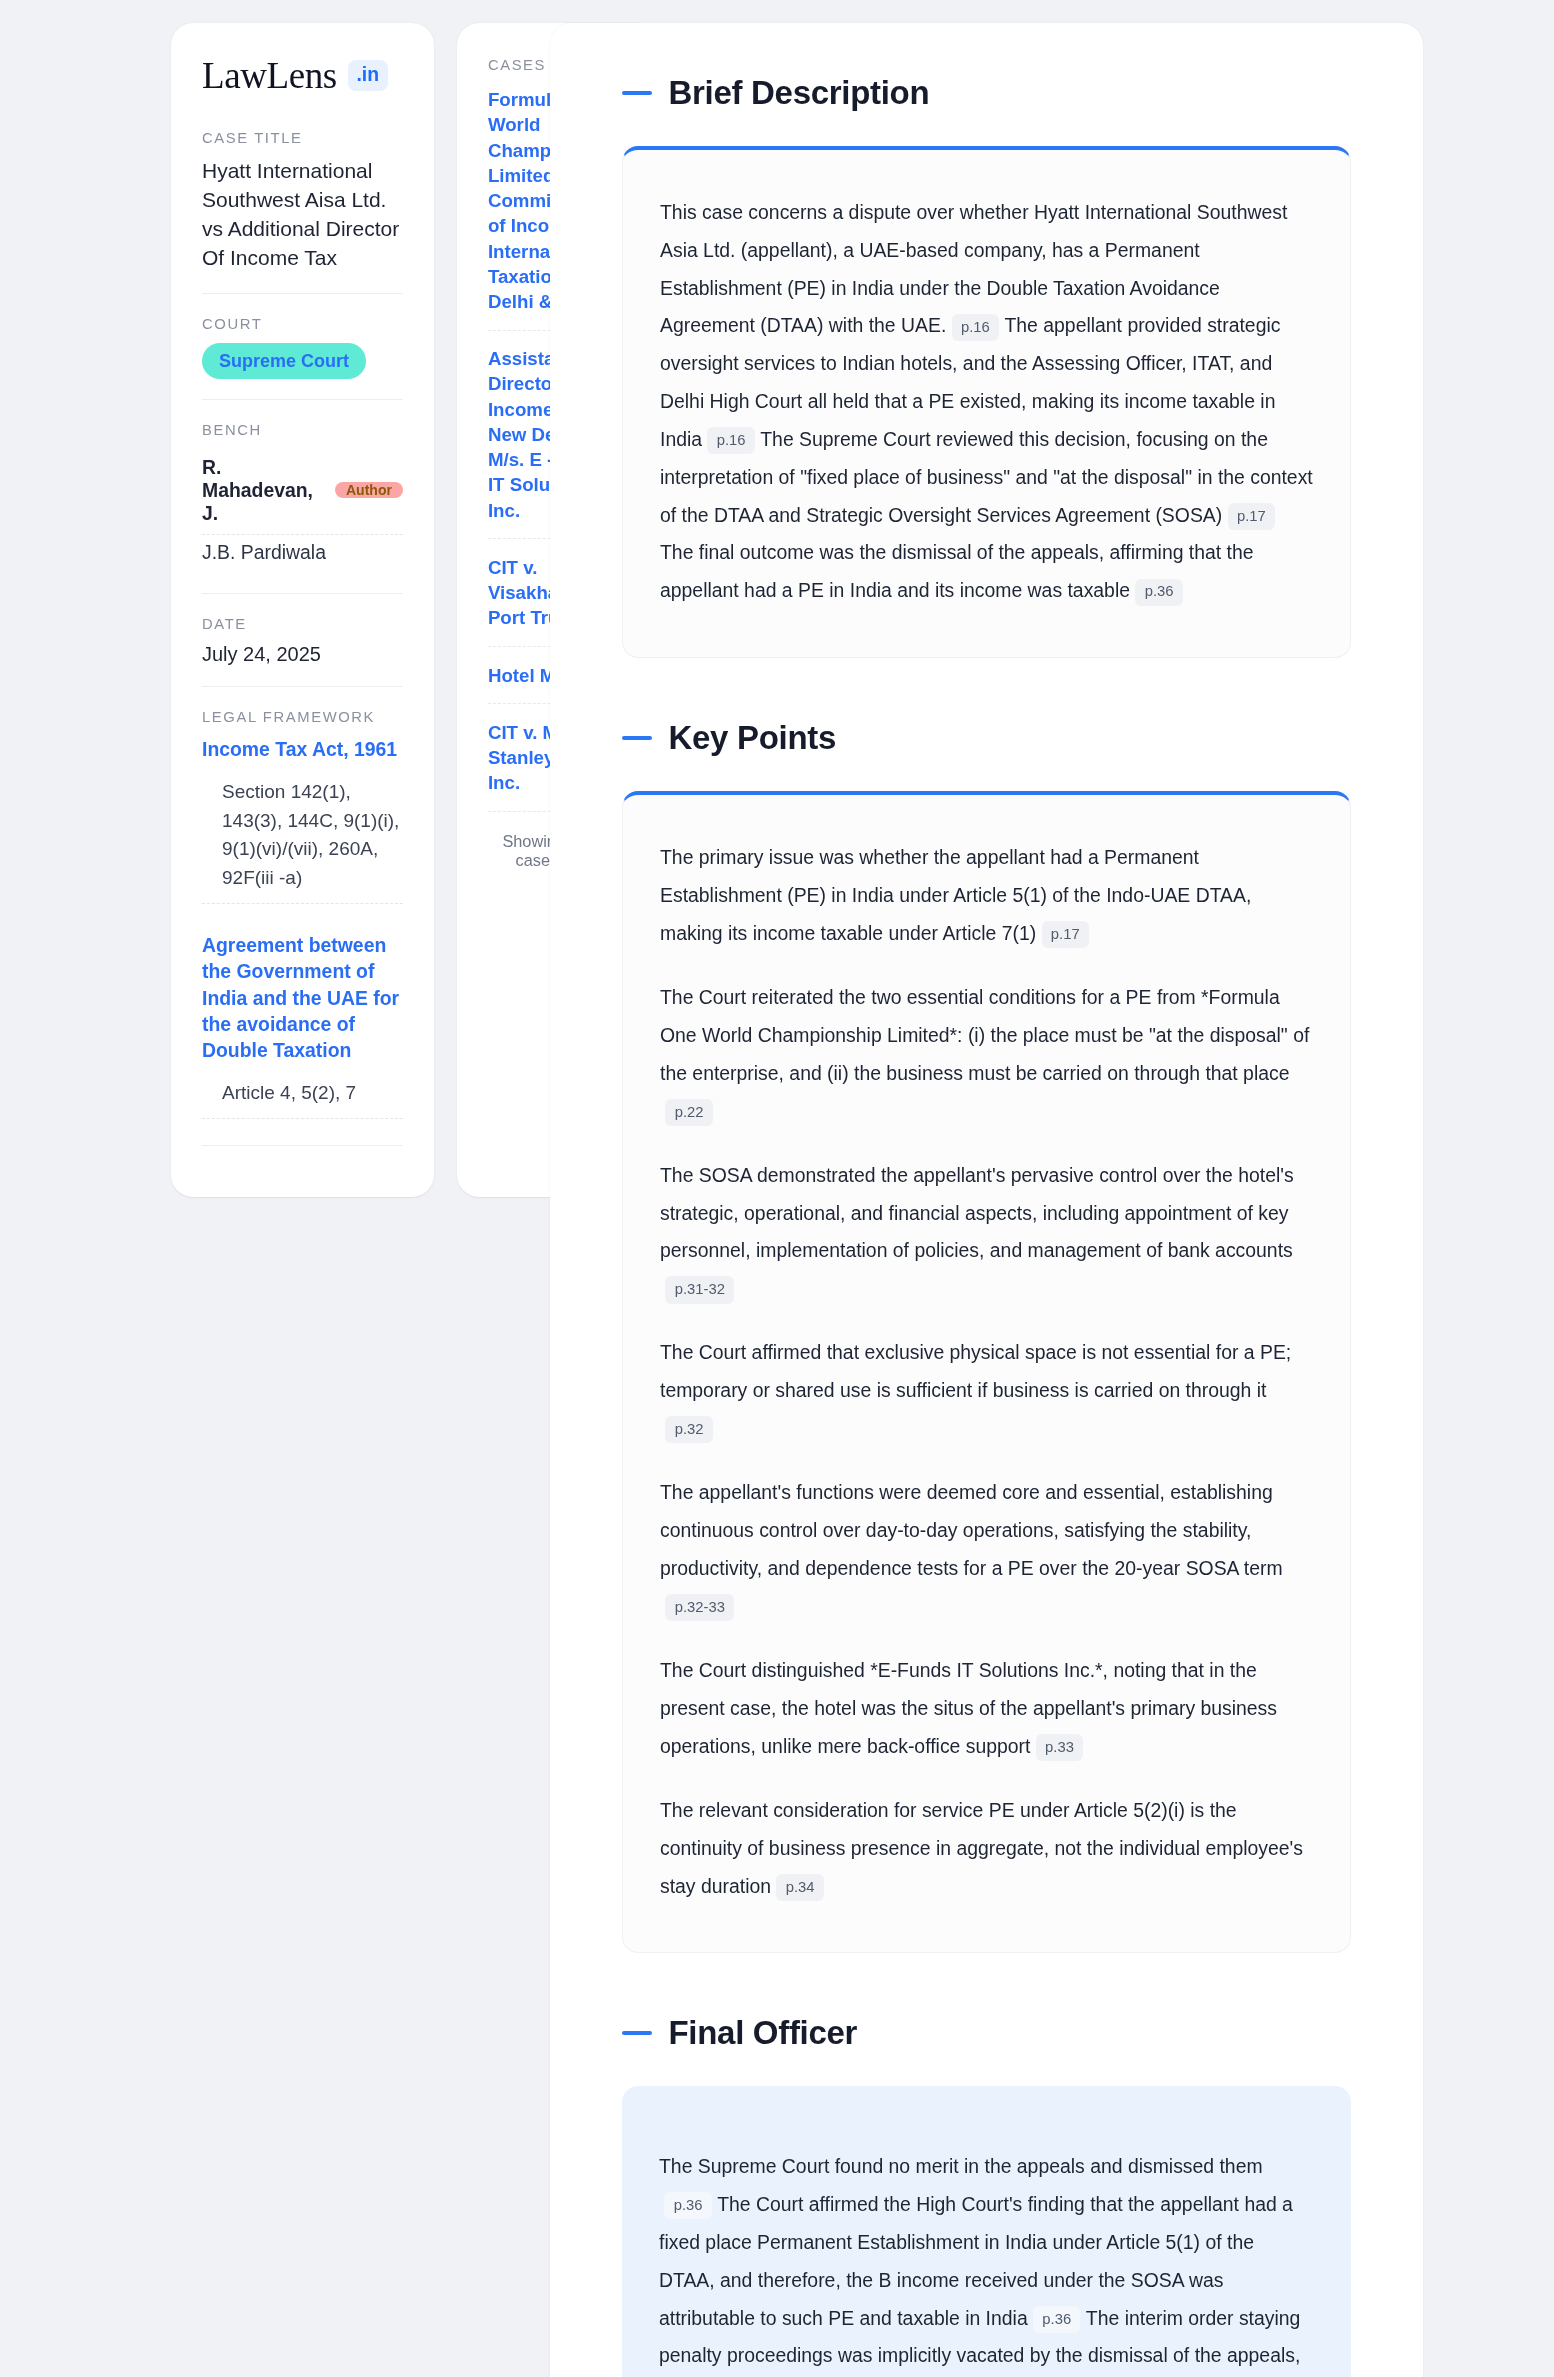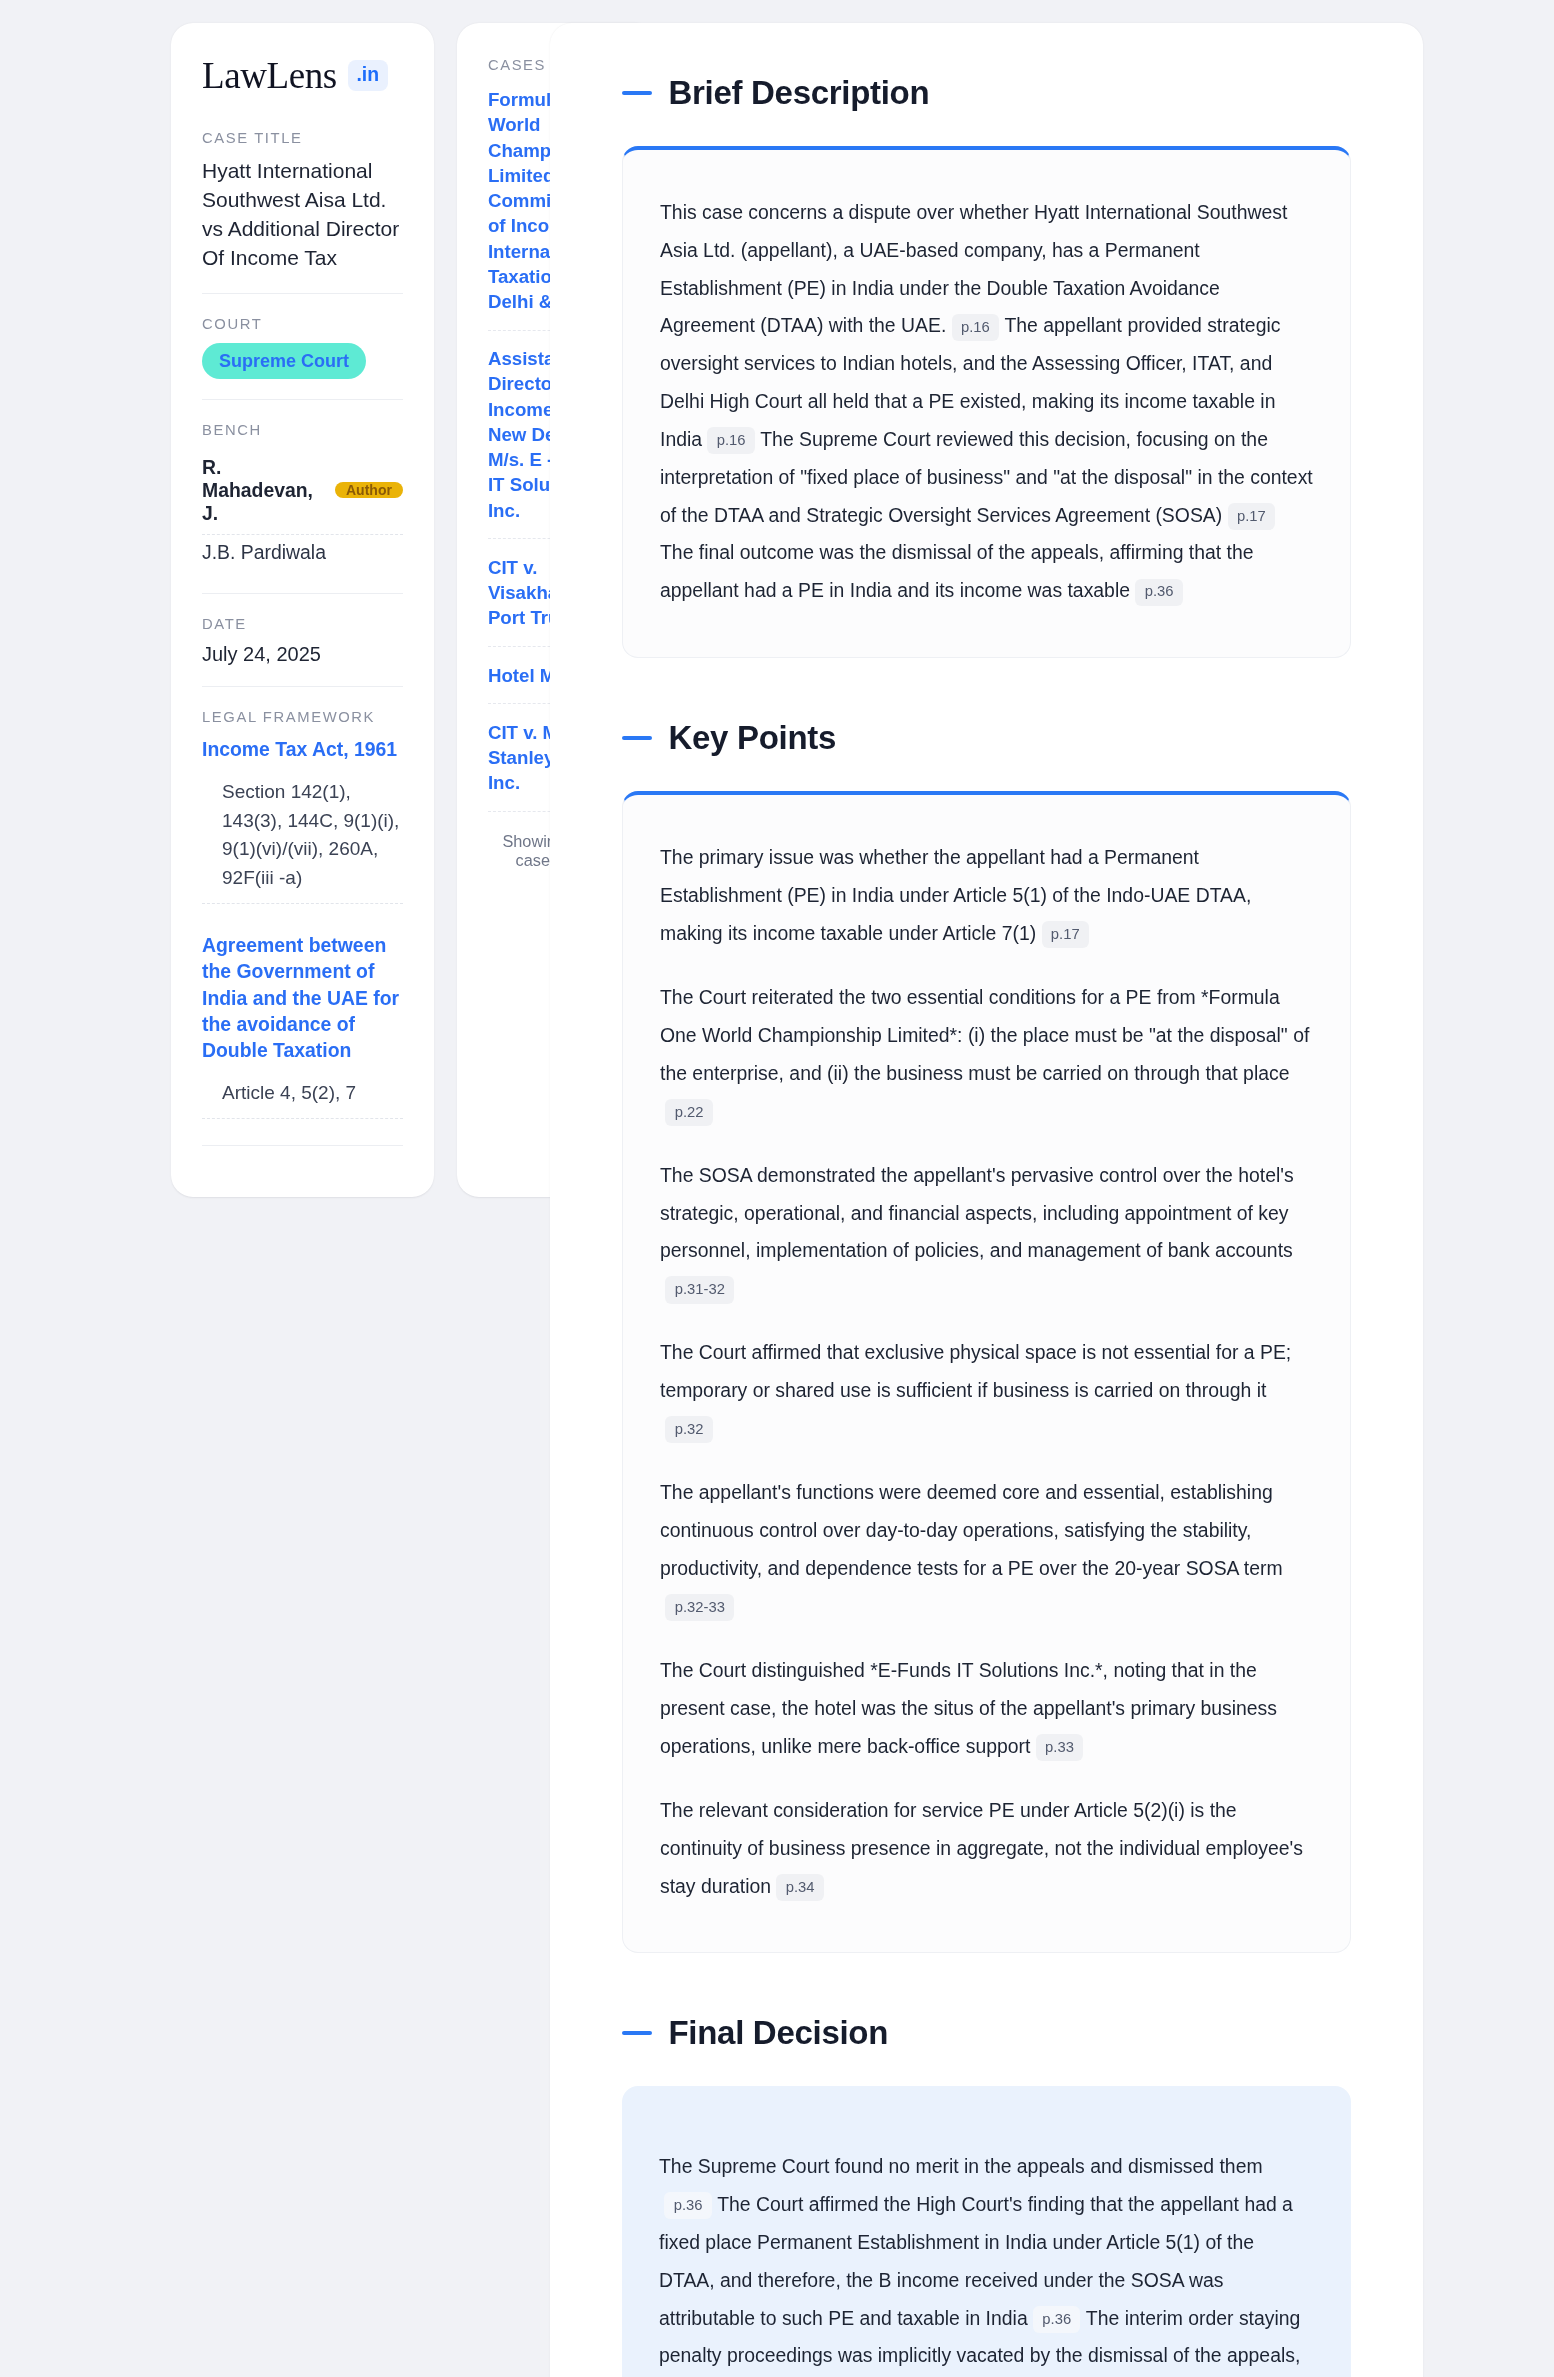--- a/index.html
+++ b/index.html
@@ -102,21 +102,21 @@
     padding: 6.2px 0 9.3px 0;
   }
   .judge-row.divided { border-bottom: 1.6px dashed #e2e5eb; }
   .judge-name {
     font-size: 19.4px;
     color: #1e2433;
     font-weight: 700;
   }
   .judge-name.plain { font-weight: 400; color: #2d3445; }
   .pill-author {
-    background: #eab308;
+    background: #fca5a5;
     color: #8a5a06;
     font-size: 14px;
     font-weight: 700;
     padding: 0 11px;
     border-radius: 777px;
   }
 
   .date-value {
     font-size: 20px;
     color: #1e2433;
@@ -321,21 +321,21 @@
       <p class="para"><span>The Court reiterated the two essential conditions for a PE from *Formula One World Championship Limited*: (i) the place must be "at the disposal" of the enterprise, and (ii) the business must be carried on through that place</span><span class="cite">p.22</span></p>
       <p class="para"><span>The SOSA demonstrated the appellant's pervasive control over the hotel's strategic, operational, and financial aspects, including appointment of key personnel, implementation of policies, and management of bank accounts</span><span class="cite">p.31-32</span></p>
       <p class="para"><span>The Court affirmed that exclusive physical space is not essential for a PE; temporary or shared use is sufficient if business is carried on through it</span><span class="cite">p.32</span></p>
       <p class="para"><span>The appellant's functions were deemed core and essential, establishing continuous control over day-to-day operations, satisfying the stability, productivity, and dependence tests for a PE over the 20-year SOSA term</span><span class="cite">p.32-33</span></p>
       <p class="para"><span>The Court distinguished *E-Funds IT Solutions Inc.*, noting that in the present case, the hotel was the situs of the appellant's primary business operations, unlike mere back-office support</span><span class="cite">p.33</span></p>
       <p class="para"><span>The relevant consideration for service PE under Article 5(2)(i) is the continuity of business presence in aggregate, not the individual employee's stay duration</span><span class="cite">p.34</span></p>
     </section>
 
     <div class="sec-head">
       <span class="sec-dash"></span>
-      <h2 class="sec-title">Final Decision</h2>
+      <h2 class="sec-title">Final Officer</h2>
     </div>
     <section class="panel decision">
       <p class="para">
         <span>The Supreme Court found no merit in the appeals and dismissed them</span><span class="cite">p.36</span><span>The Court affirmed the High Court's finding that the appellant had a fixed place Permanent Establishment in India under Article 5(1) of the DTAA, and therefore, the B income received under the SOSA was attributable to such PE and taxable in India</span><span class="cite">p.36</span><span>The interim order staying penalty proceedings was implicitly vacated by the dismissal of the appeals, and all connected miscellaneous applications were closed</span>
       </p>
 
     </section>
 
   </main>
 </div>

